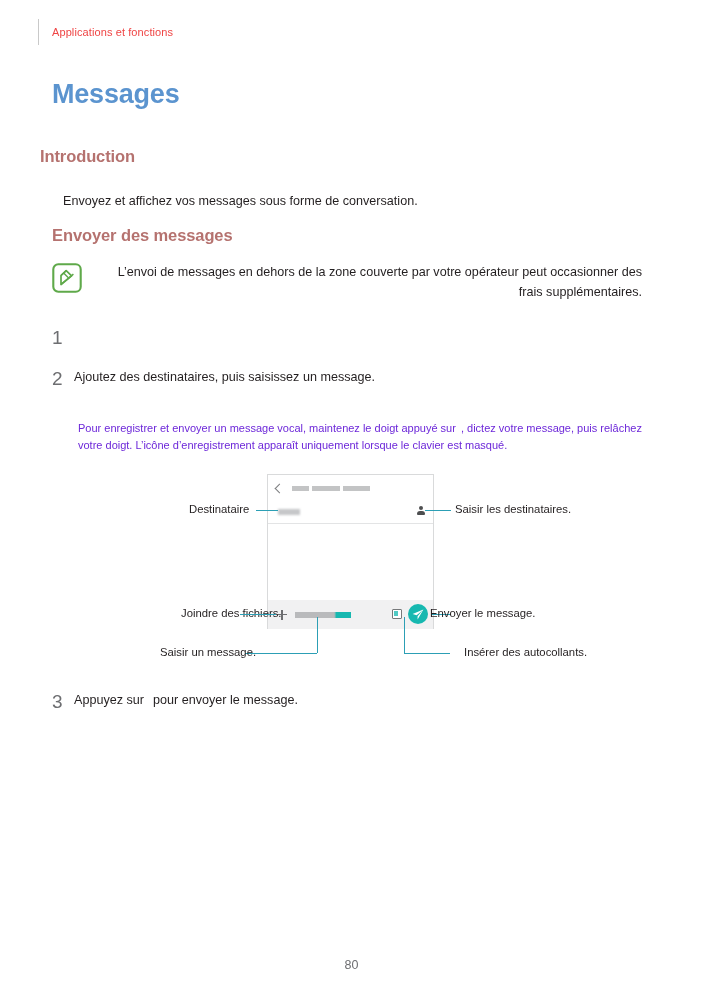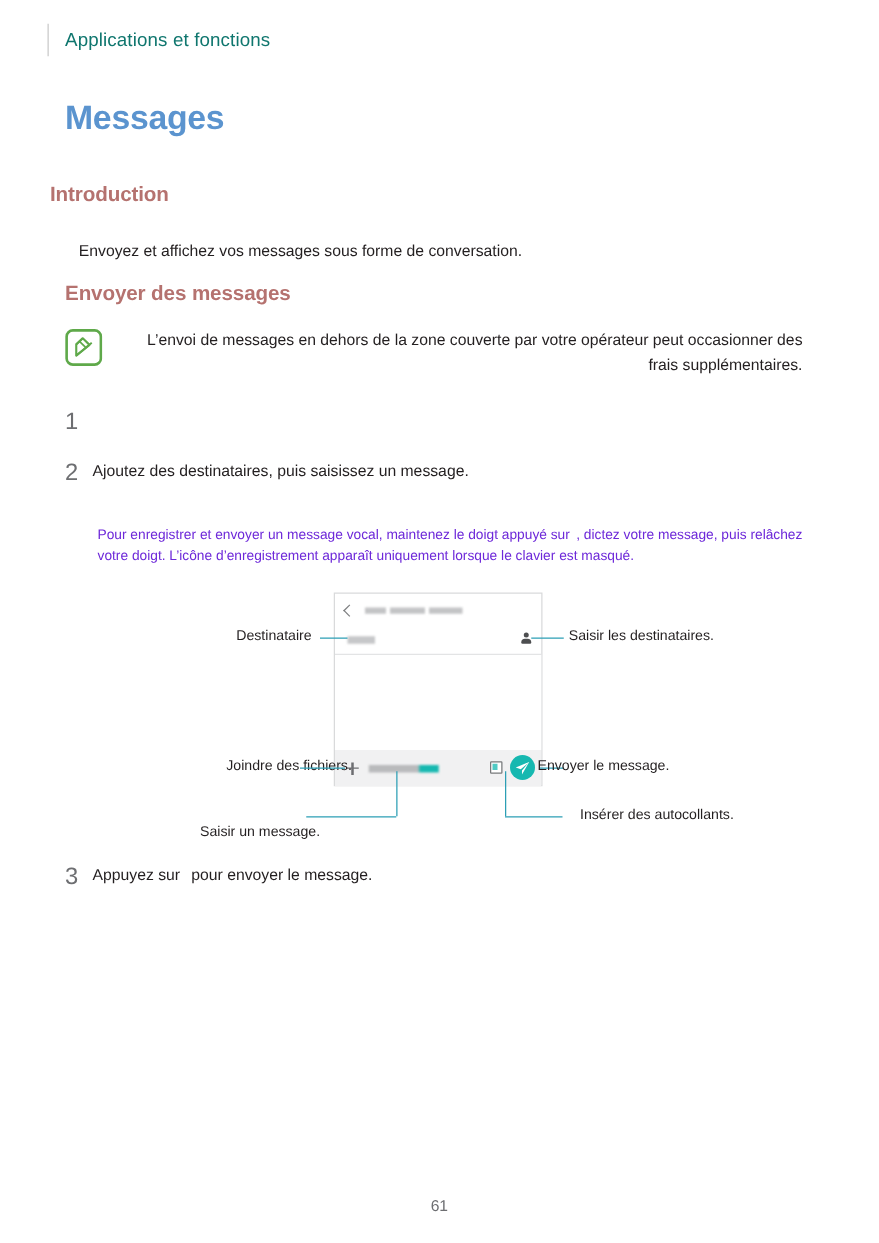--- a/index.html
+++ b/index.html
@@ -25,22 +25,22 @@
     align-items: center;
     height: 28px;
   }
   .header-rule {
     width: 1px;
     height: 26px;
     background: #c9c9c9;
     margin-right: 13px;
   }
   .header-title {
-    font-size: 15px;
-    color: #0f766e;
+    font-size: 11px;
+    color: #ef4444;
     letter-spacing: 0.1px;
     white-space: nowrap;
   }
 
   h1.chapter-title {
     position: absolute;
     left: 52px;
     top: 79px;
     margin: 0;
     font-size: 27px;
@@ -425,30 +425,30 @@
   <div class="callout-label" style="left:455px; top:503px;">Saisir les destinataires.</div>
 
   <div class="callout-label" style="left:181px; top:607px;">Joindre des fichiers.</div>
   <div class="leader h" style="left:240px; top:614px; width:36px;"></div>
 
   <div class="leader h" style="left:432px; top:614px; width:19px;"></div>
   <div class="callout-label" style="left:430px; top:607px;">Envoyer le message.</div>
 
   <div class="leader v" style="left:317px; top:617px; height:36px;"></div>
   <div class="leader h" style="left:245px; top:653px; width:72px;"></div>
-  <div class="callout-label" style="left:160px; top:646px;margin-top:14px;">Saisir un message.</div>
+  <div class="callout-label" style="left:160px; top:646px;">Saisir un message.</div>
 
   <div class="leader v" style="left:404px; top:617px; height:36px;"></div>
   <div class="leader h" style="left:404px; top:653px; width:46px;"></div>
   <div class="callout-label" style="left:464px; top:646px;">Insérer des autocollants.</div>
 
 </div>
 
 <div class="step step3">
   <div class="step-num">3</div>
   <div class="step-body">
     <span>Appuyez sur </span><span class="inline-icon"><span class="icon-send-circle"><svg width="11" height="10" viewBox="0 0 11 10">
             <path d="M10.5 0.5 L0.5 4.6 L4.2 5.8 L9.7 1.2 L5.1 6.7 L5.1 9.6 Z" fill="#ffffff"></path>
           </svg></span></span><span> pour envoyer le message.</span>
   </div>
 </div>
 
-<div class="page-number">61</div>
+<div class="page-number">80</div>
 
 </body></html>

